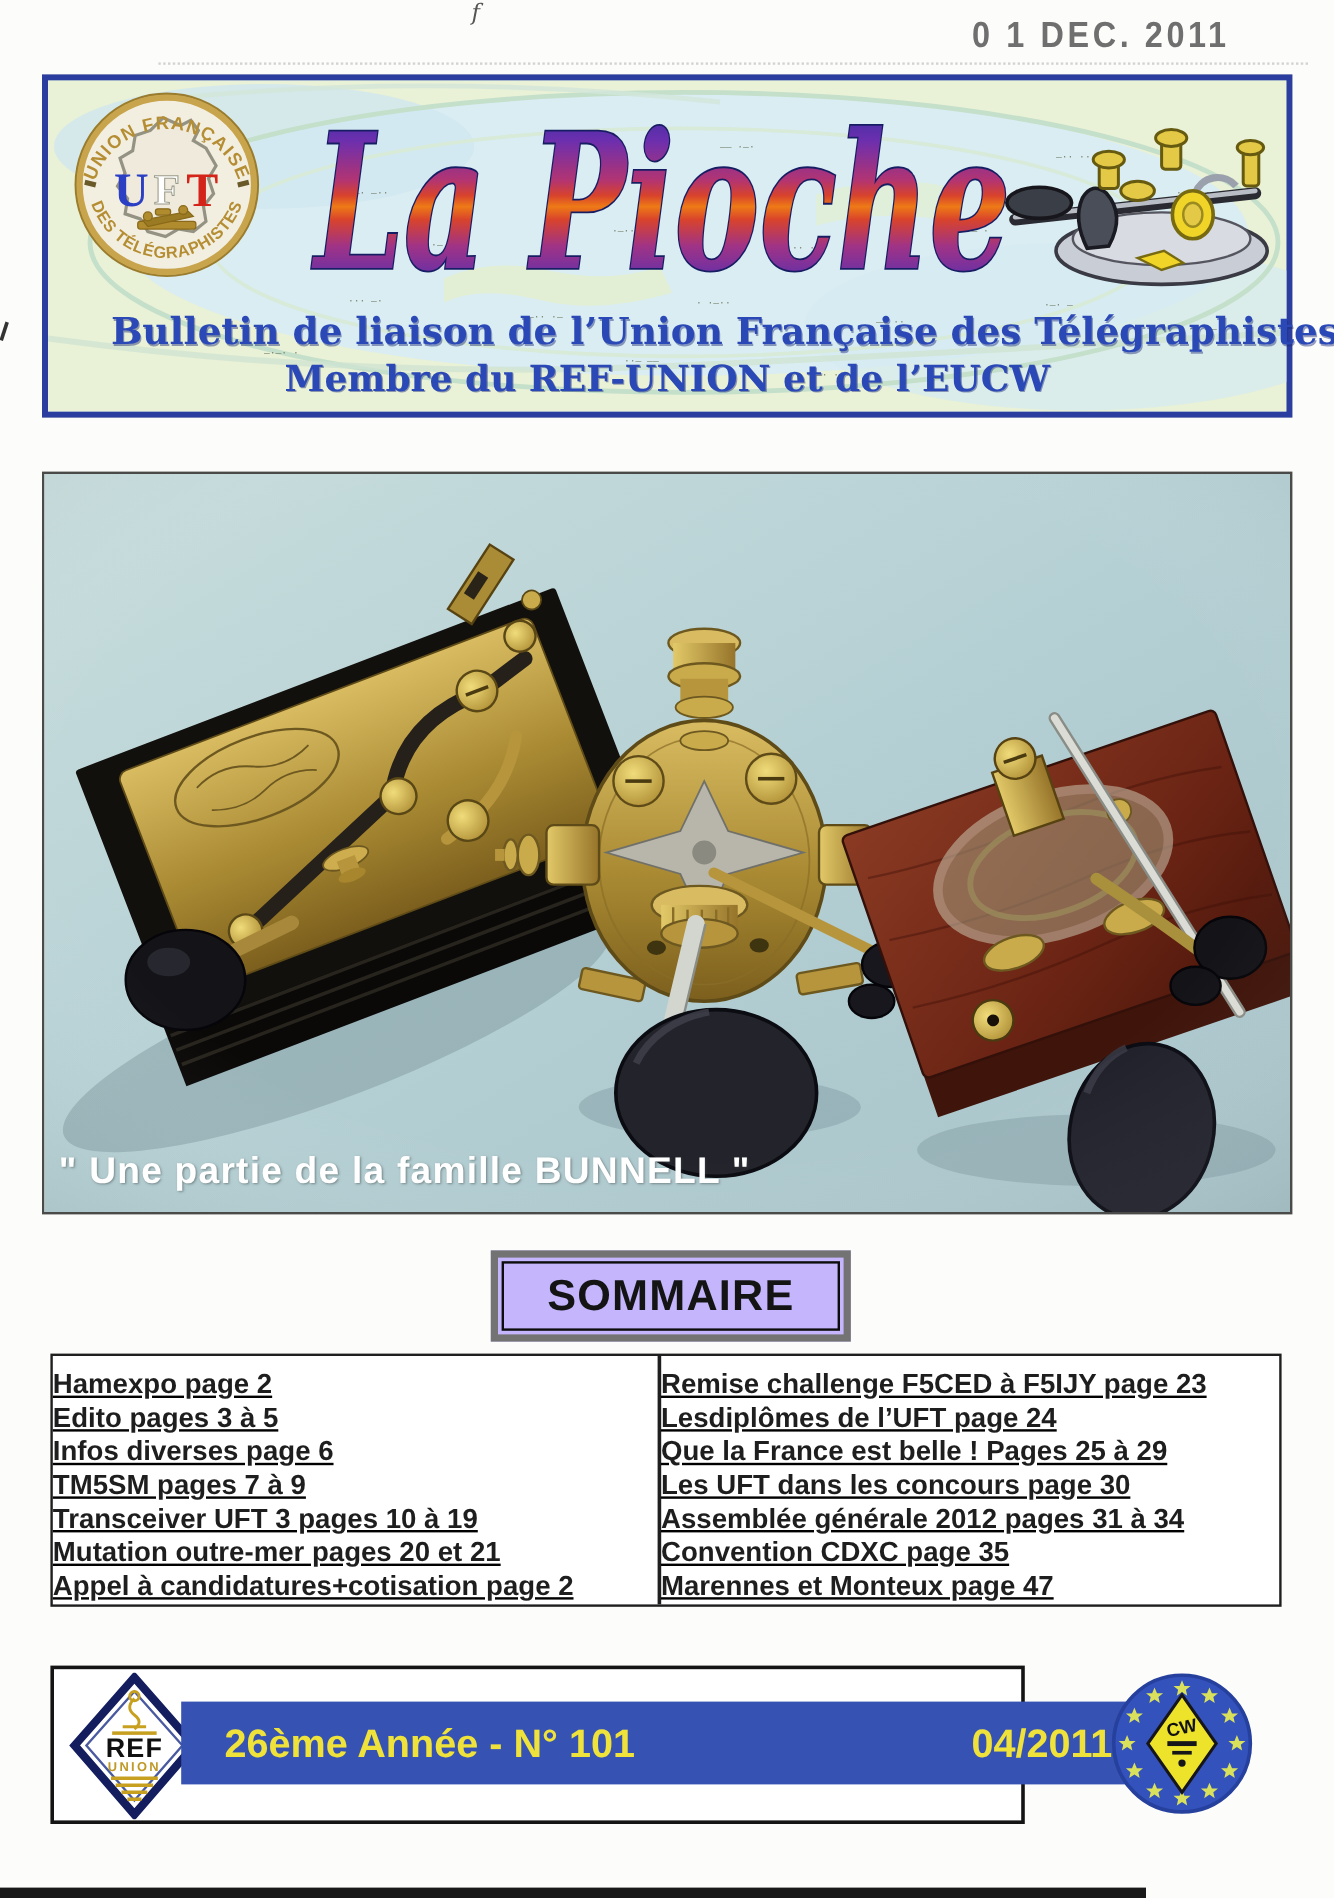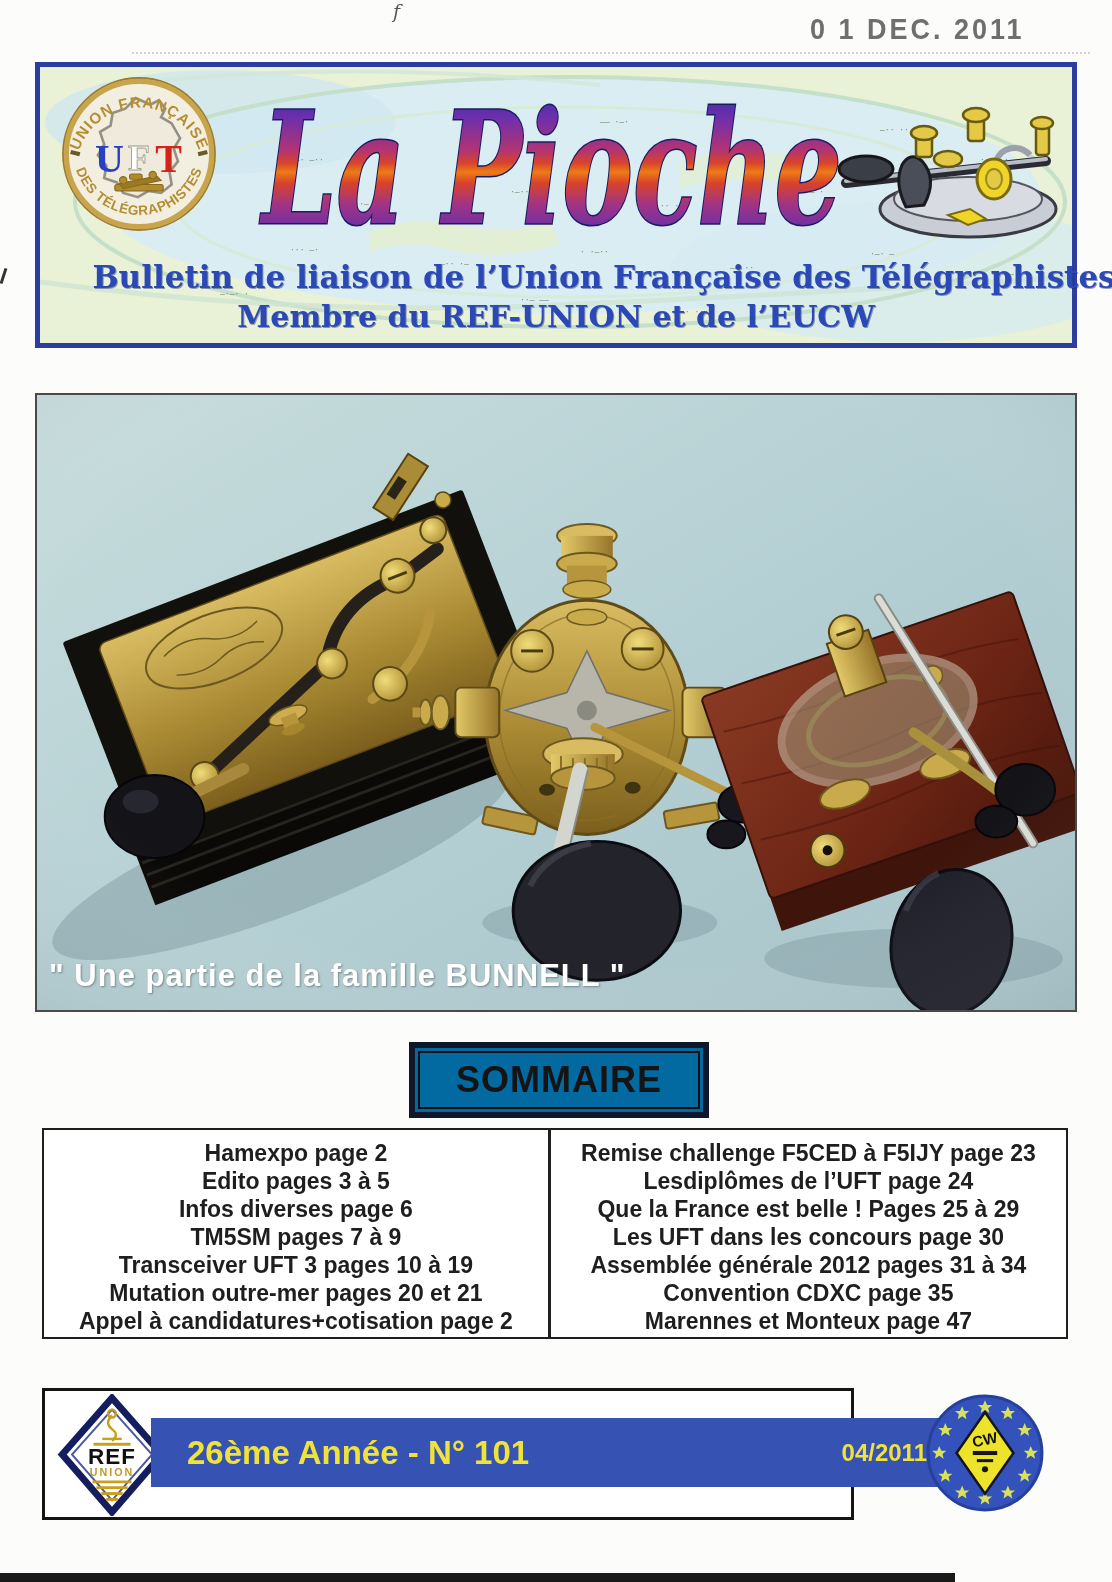--- a/index.html
+++ b/index.html
@@ -27,38 +27,38 @@
   .sub1{top:192px;font-size:31px;padding-left:48px;}
   .sub2{top:232px;font-size:30px;text-align:center;}
   
   .photo{position:absolute;left:35px;top:393px;width:1042px;height:619px;margin:0;
       border:2px solid #4a4a48;box-sizing:border-box;}
   .photo svg{display:block;width:100%;height:100%;}
   .caption{position:absolute;left:12px;bottom:16px;font-size:31px;font-weight:bold;color:#ffffff;
       text-shadow:1px 1px 2px rgba(60,70,70,.5);letter-spacing:1px;}
   
   .sommaire{position:absolute;left:409px;top:1042px;width:300px;box-sizing:border-box;
-      border:6px solid #0f172a;padding:3px;background:#0369a1;}
+      border:6px solid #737373;padding:3px;background:#c4b5fd;}
   .sommaire-inner{border:2px solid #0d0d0d;height:54px;line-height:54px;text-align:center;
       font-size:36px;font-weight:bold;color:#141414;letter-spacing:1px;}
   
   .toc{position:absolute;left:42px;top:1128px;width:1026px;height:211px;box-sizing:border-box;
       border:2px solid #1f1f1f;background:#fff;display:flex;}
-  .toc-col{box-sizing:border-box;padding-top:9px;text-align:center;}
+  .toc-col{box-sizing:border-box;padding-top:9px;text-align:left;text-decoration:underline;}
   .toc-col.left{width:49.3%;}
   .toc-col.right{width:50.7%;border-left:3px solid #1f1f1f;}
   .toc-item{font-size:23px;font-weight:bold;color:#1e1e1e;line-height:28px;white-space:nowrap;}
   
   .footer{position:absolute;left:42px;top:1388px;width:812px;height:132px;box-sizing:border-box;
       border:3px solid #141414;background:#fff;}
   .ref-logo{position:absolute;left:12px;top:3px;width:110px;height:122px;}
   .issue-bar{position:absolute;left:106px;top:27px;width:802px;height:69px;background:#3652b2;padding-left:32px;}
   .issue-bar .issue{position:absolute;left:36px;top:0;line-height:69px;font-size:33px;
       font-weight:bold;color:#efe23a;}
-  .issue-bar .idate{position:absolute;right:58px;top:0;line-height:69px;font-size:24px;
+  .issue-bar .idate{position:absolute;right:58px;top:0;line-height:69px;font-size:33px;
       font-weight:bold;color:#efe23a;}
   .eucw-logo{position:absolute;left:878px;top:1px;width:124px;height:122px;}
 </style>
 </head>
 <body>
 
 <div class="page">
 
   <div class="date-stamp">0 1 DEC. 2011</div>
   <div class="dashed-line"></div>

